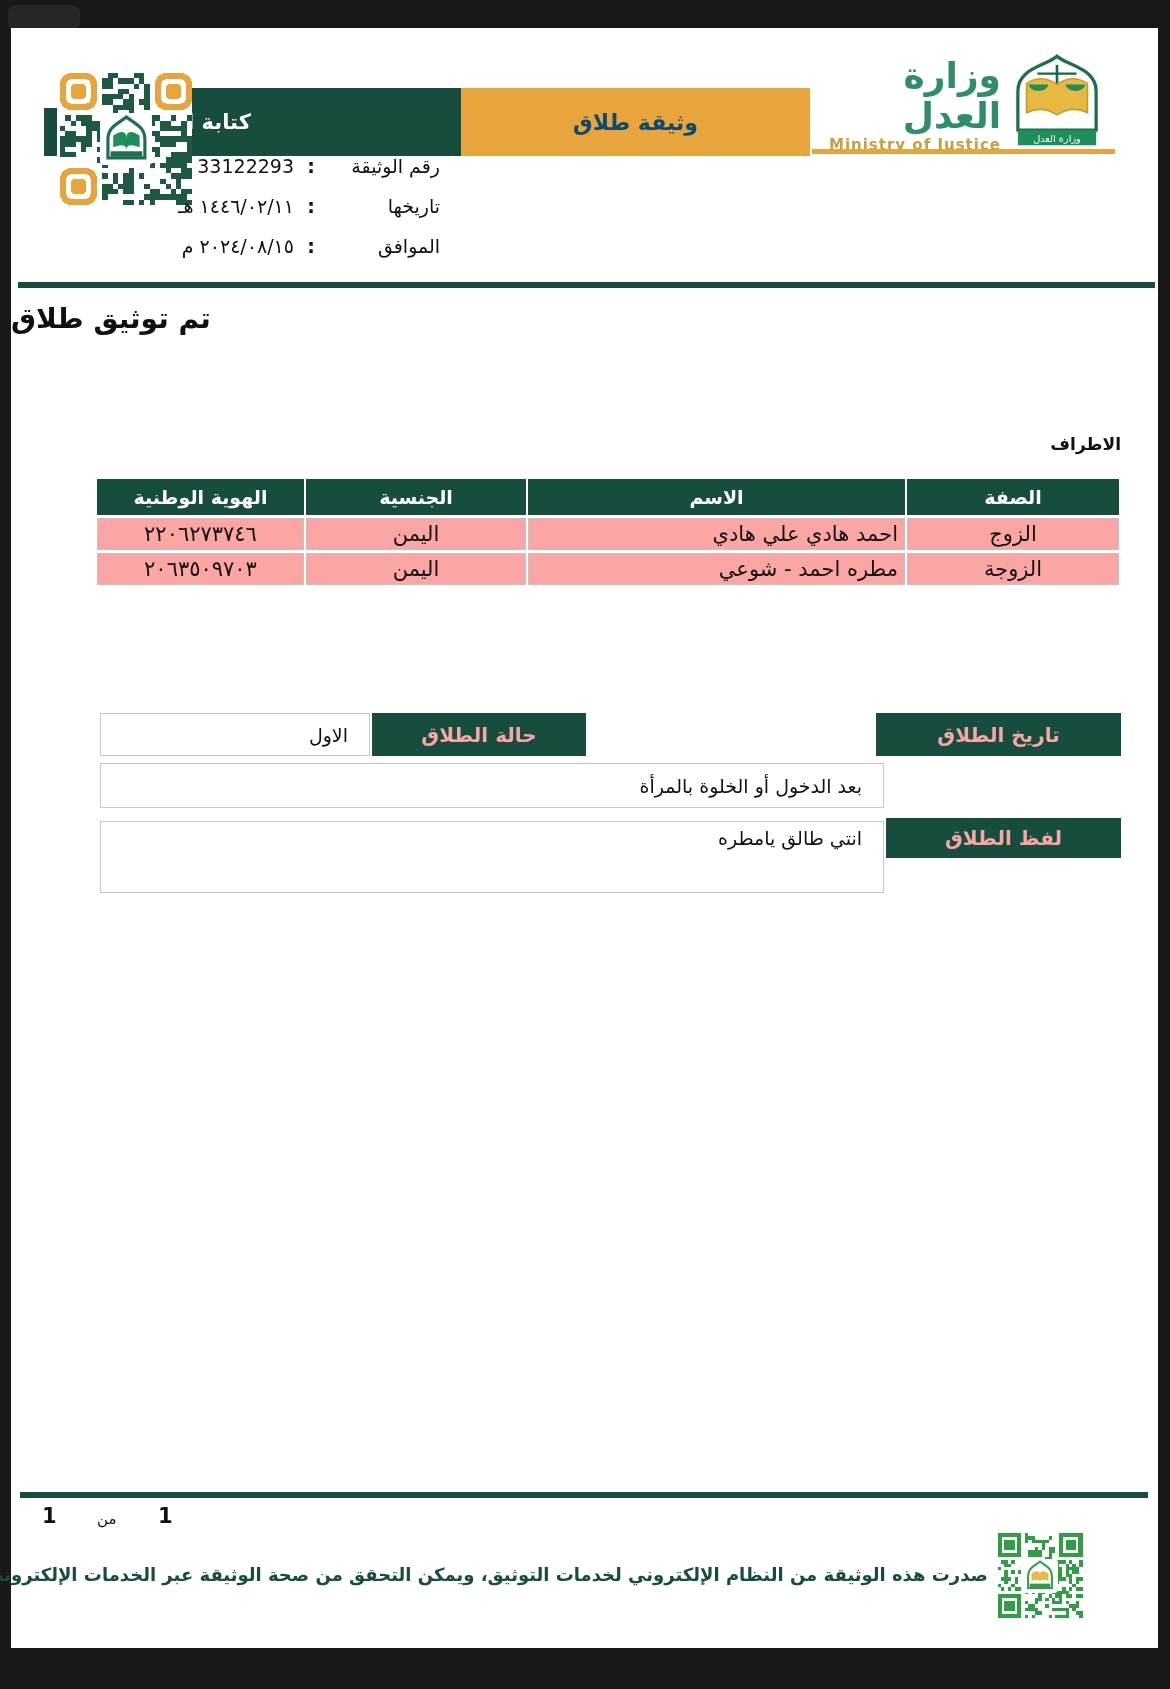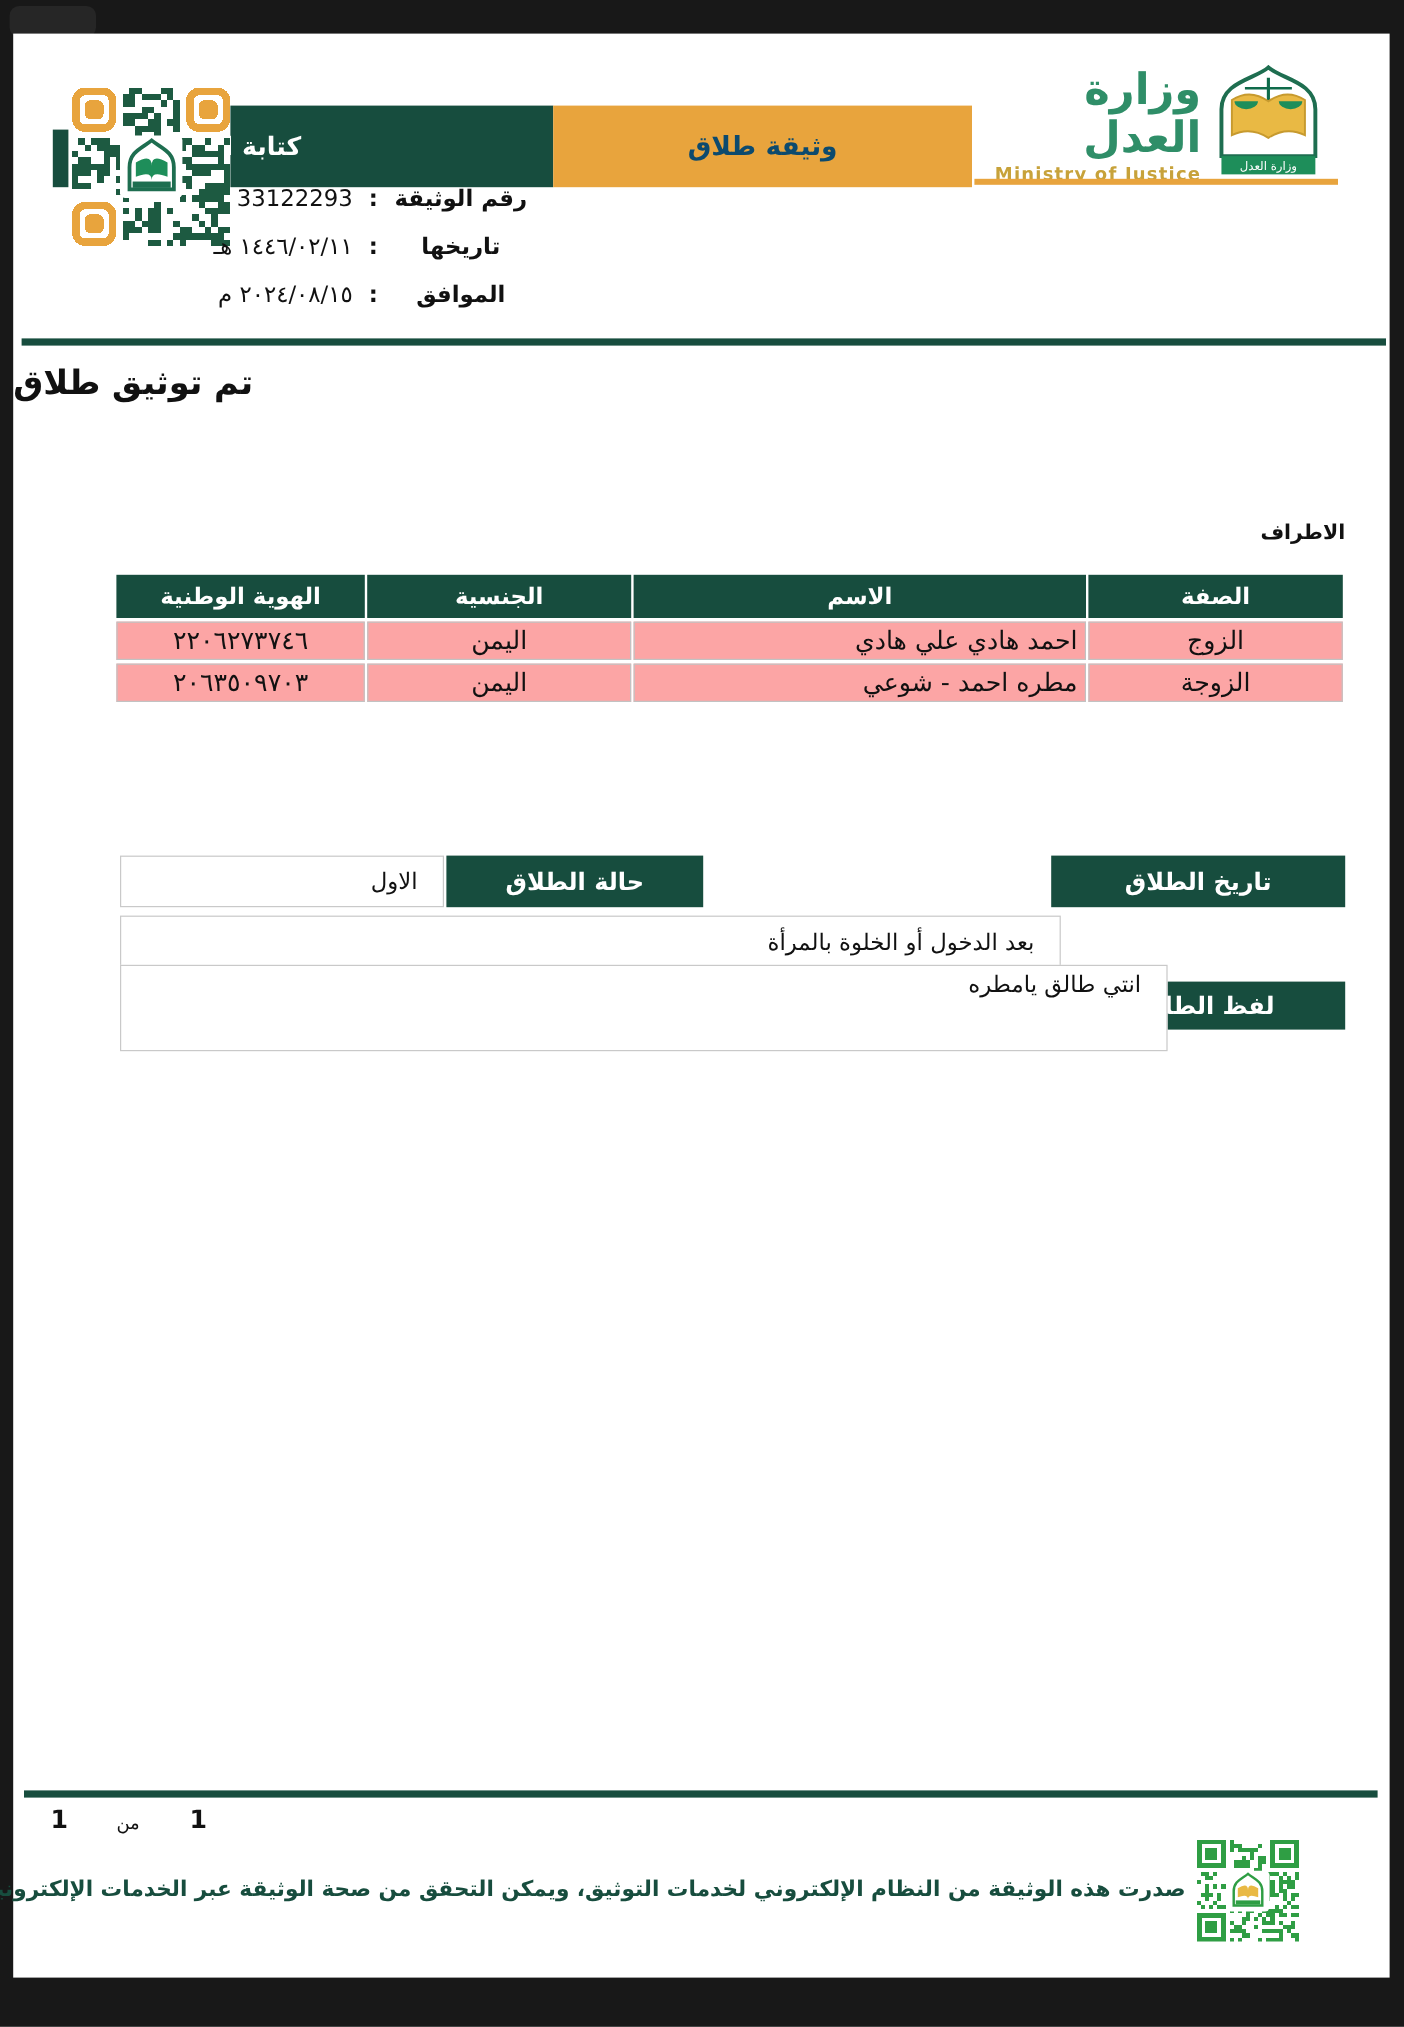--- a/index.html
+++ b/index.html
@@ -33,48 +33,48 @@
   .logo-block{left:790px;top:34px;width:200px;height:86px;display:flex;flex-direction:column;
     align-items:flex-end;justify-content:center;text-align:right}
   .logo-ar{font-size:36px;font-weight:bold;color:#2f8e68;line-height:1.1;direction:rtl}
   .logo-en{font-size:15px;font-weight:bold;color:var(--gold-text);letter-spacing:1px}
   .emblem{left:989px;top:26px;width:114px;height:100px}
   .gold-rule{left:801px;top:121px;width:303px;height:5px;background:var(--gold)}
 
   
   .info{right:718px;top:124px;direction:rtl}
   .info-row{display:flex;align-items:center;height:28px;margin-bottom:12px;font-size:19px}
-  .info-label{font-weight:bold;min-width:112px;text-align:center}
+  .info-label{font-weight:normal;min-width:112px;text-align:right}
   .info-colon{width:34px;text-align:center;font-weight:bold}
   .info-value{white-space:nowrap}
   .rule-top{left:7px;top:254px;width:1137px;height:6px;background:var(--green)}
 
   
   .doc-title{left:0;top:274px;width:1147px;text-align:left;font-size:28px;font-weight:bold;direction:rtl}
   .parties-heading{right:37px;top:406px;font-size:17px;font-weight:bold;direction:rtl}
   .parties-table{left:84px;top:448px;width:1026px;border-collapse:separate;border-spacing:2px 3px;direction:rtl}
   .parties-table th{background:var(--green);color:#fff;font-weight:bold;font-size:19px;height:36px;text-align:center}
   .parties-table td{background:#fca5a5;border:1px solid #c2c2c2;height:32px;font-size:21px;text-align:center;padding:0 6px}
   .parties-table td.name-cell{text-align:right}
   .col-role{width:212px}.col-name{width:377px}.col-nat{width:220px}.col-id{width:207px}
 
   
-  .dlabel{background:var(--green);color:#ffffff;font-weight:bold;font-size:20px;
+  .dlabel{background:var(--green);color:#fca5a5;font-weight:bold;font-size:20px;
     display:flex;align-items:center;justify-content:center;direction:rtl}
   .dvalue{background:#fff;border:1px solid #c9c9c9;font-size:19px;direction:rtl;
     display:flex;align-items:center;justify-content:flex-start;padding:0 21px}
   .dvalue.top{align-items:flex-start;padding-top:5px}
   .lbl-ddate{left:865px;top:685px;width:245px;height:43px}
   .val-ddate{left:583px;top:685px;width:280px;height:43px}
   .lbl-status{left:361px;top:685px;width:214px;height:43px}
   .val-status{left:89px;top:685px;width:270px;height:43px}
   .lbl-type{left:875px;top:738px;width:235px;height:40px}
   .val-type{left:89px;top:735px;width:784px;height:45px}
   .lbl-word{left:875px;top:790px;width:235px;height:40px}
-  .val-word{left:89px;top:776px;width:873px;height:72px}
+  .val-word{left:89px;top:793px;width:784px;height:72px}
 
   
   .rule-bottom{left:9px;top:1464px;width:1128px;height:6px;background:var(--green)}
   .pg-num{font-size:21px;font-weight:bold;top:1476px}
   .pg-cur{left:147px}
   .pg-of{left:86px;top:1482px;font-size:15px;direction:rtl}
   .pg-tot{left:31px}
   .qr-bottom{left:984px;top:1505px;width:90px;height:85px;background:#fff}
   .footer-note{right:170px;top:1536px;font-size:18px;font-weight:bold;color:var(--green);
     direction:rtl;white-space:nowrap}

